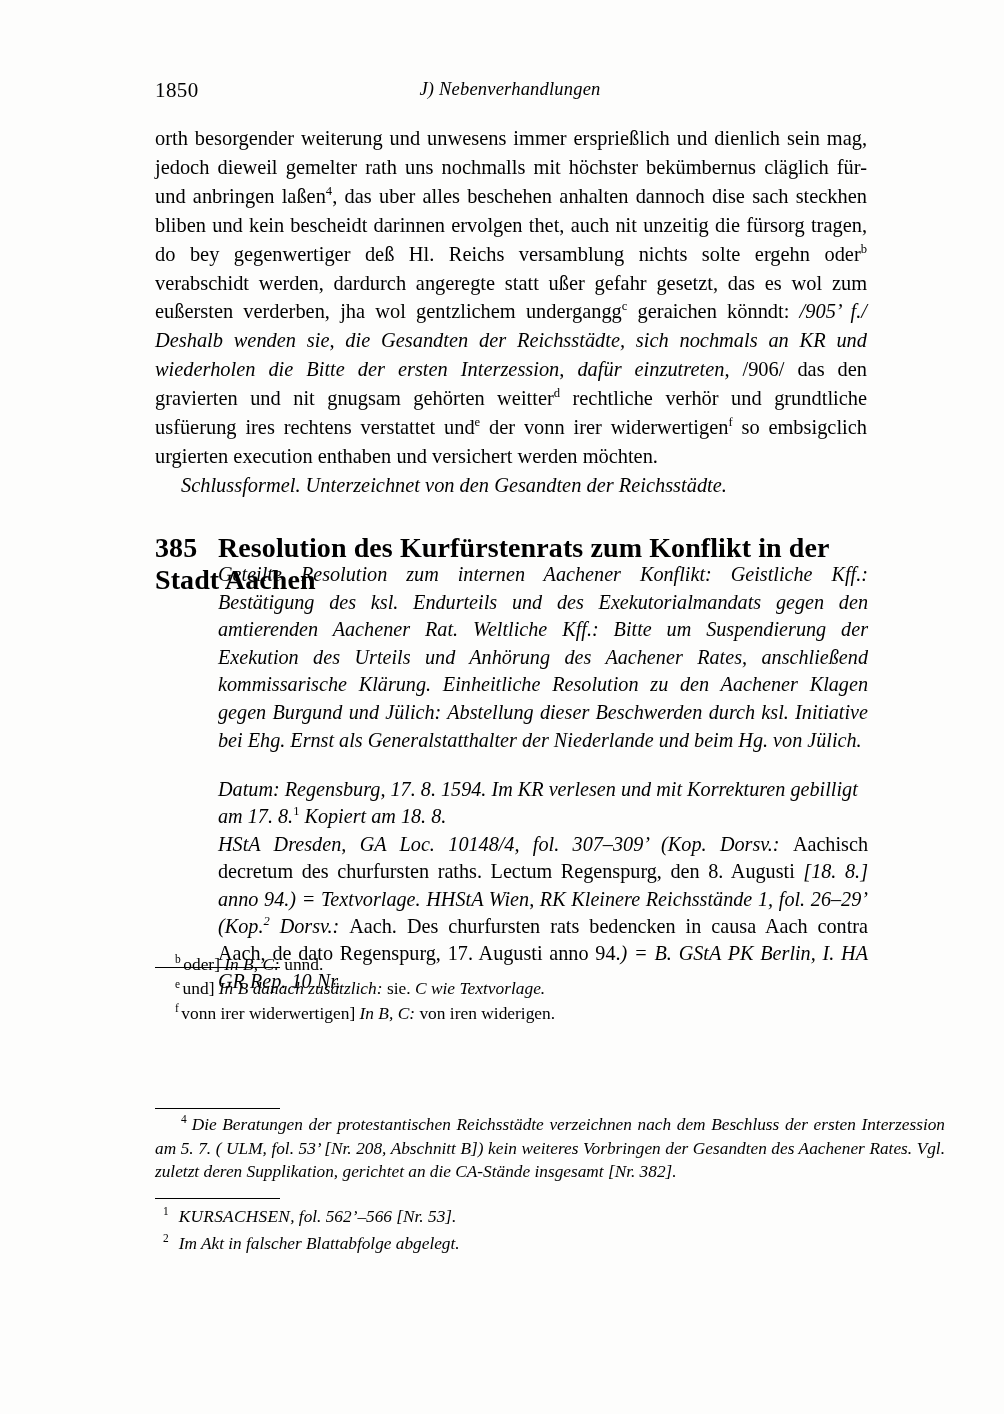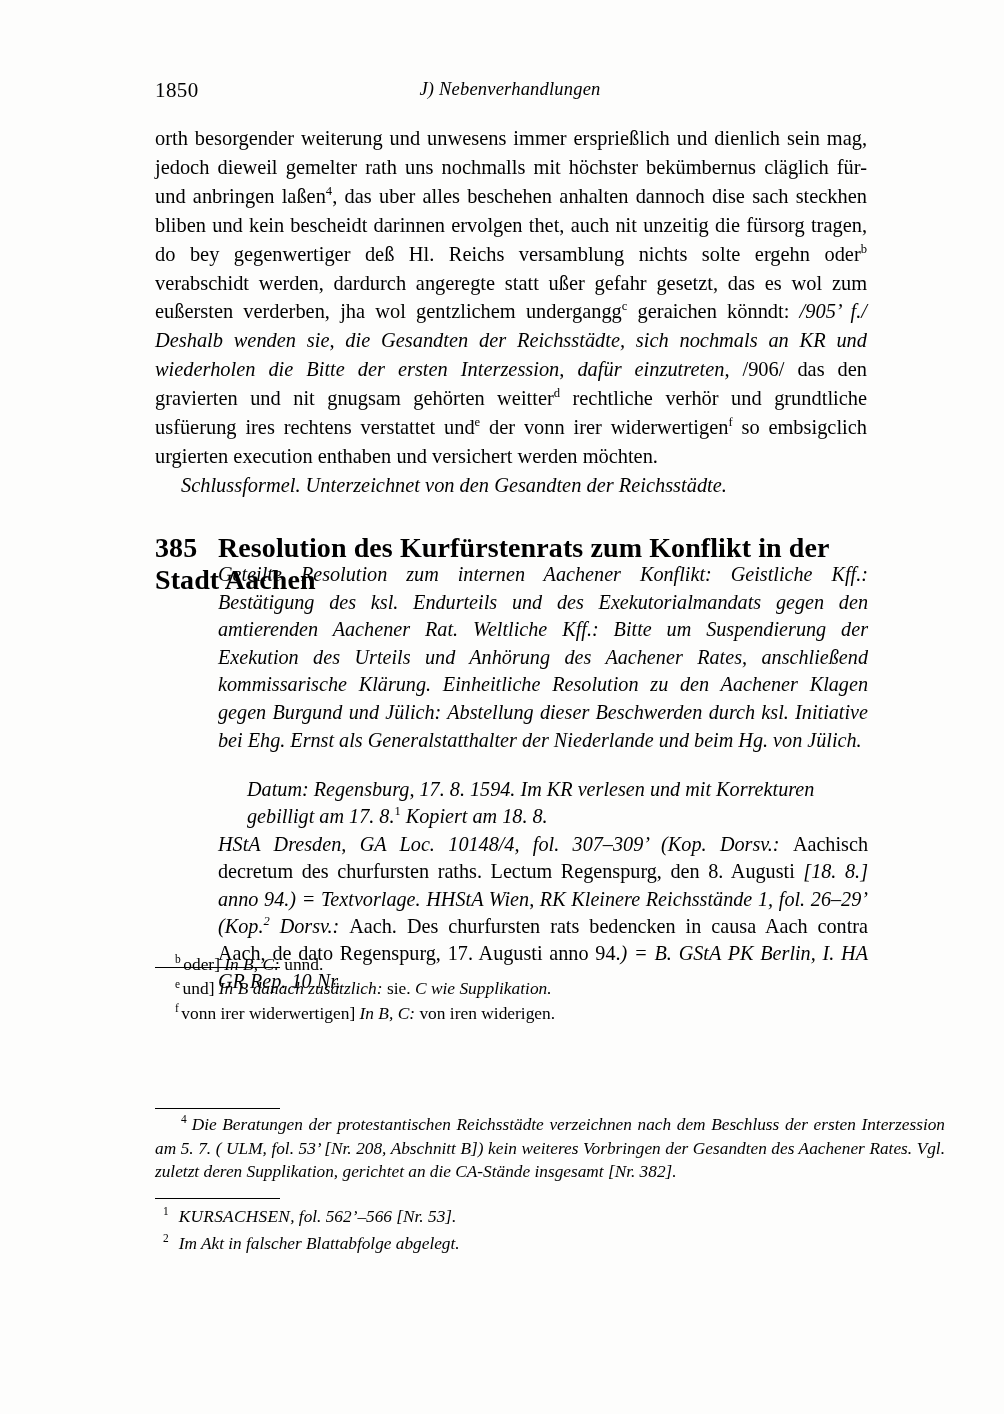--- a/index.html
+++ b/index.html
@@ -100,21 +100,21 @@
     position: absolute;
     left: 218px;
     top: 776px;
     width: 650px;
   }
   .srcblock p {
     font-size: 20.2px;
     line-height: 27.4px;
     text-align: justify;
   }
-  .srcblock p.nojust { text-align: left; margin-left: 29px; }
+  .srcblock p.nojust { text-align: left; }
   .rm { font-style: normal; }
 
   
   .fn-rule {
     position: absolute;
     border-top: 1.1px solid #000;
     width: 125px;
     left: 155px;
   }
   .fnblock {
@@ -188,21 +188,21 @@
 
   <div class="srcblock">
     <p class="it nojust"><span>Datum: Regensburg, 17. 8. 1594. Im KR verlesen und mit Korrekturen gebilligt am</span> <span>17. 8.</span><sup class="rm">1</sup><span> Kopiert am 18. 8.</span></p>
     <p><span class="it">HStA Dresden, GA Loc. 10148/4, fol. 307–309’ (Kop. Dorsv.: </span><span>Aachisch decretum des churfursten raths. Lectum Regenspurg, den 8. Augusti </span><span class="it">[18. 8.]</span><span></span><span class="it"> anno 94.) = Textvorlage. HHStA Wien, RK Kleinere Reichsstände 1, fol. 26–29’ (Kop.</span><sup class="it">2</sup><span class="it"> Dorsv.: </span><span>Aach. Des churfursten rats bedencken in causa Aach contra Aach, de dato Regenspurg, 17. Augusti anno 94.</span><span class="it">) = B. GStA PK Berlin, I. HA GR Rep. 10 Nr.</span></p>
   </div>
 
   <div class="fn-rule" style="top:967px;"></div>
 
   <div class="fnblock fn-letters">
     <div class="fn"><span class="mk">b</span><span>oder]</span><span class="it"> In B, C: </span><span>unnd.</span></div>
-    <div class="fn"><span class="mk">e</span><span>und]</span><span class="it"> In B danach zusätzlich: </span><span>sie. </span><span class="it">C wie Supplikation.</span></div>
+    <div class="fn"><span class="mk">e</span><span>und]</span><span class="it"> In B danach zusätzlich: </span><span>sie. </span><span class="it">C wie Textvorlage.</span></div>
     <div class="fn"><span class="mk">f</span><span>vonn irer widerwertigen]</span><span class="it"> In B, C: </span><span>von iren widerigen.</span></div>
   </div>
 
   <div class="fn-rule" style="top:1108px;"></div>
 
   <div class="fnblock fn-4">
     <p class="fn-num"><span class="mk">4</span><span>Die Beratungen der protestantischen Reichsstädte verzeichnen nach dem Beschluss der ersten Interzession am 5. 7. ( ULM, fol. 53’ [Nr. 208, Abschnitt B]) kein weiteres Vorbringen der Gesandten des Aachener Rates. Vgl. zuletzt deren Supplikation, gerichtet an die CA-Stände insgesamt [Nr. 382].</span></p>
   </div>
 
   <div class="fn-rule" style="top:1198px;"></div>

